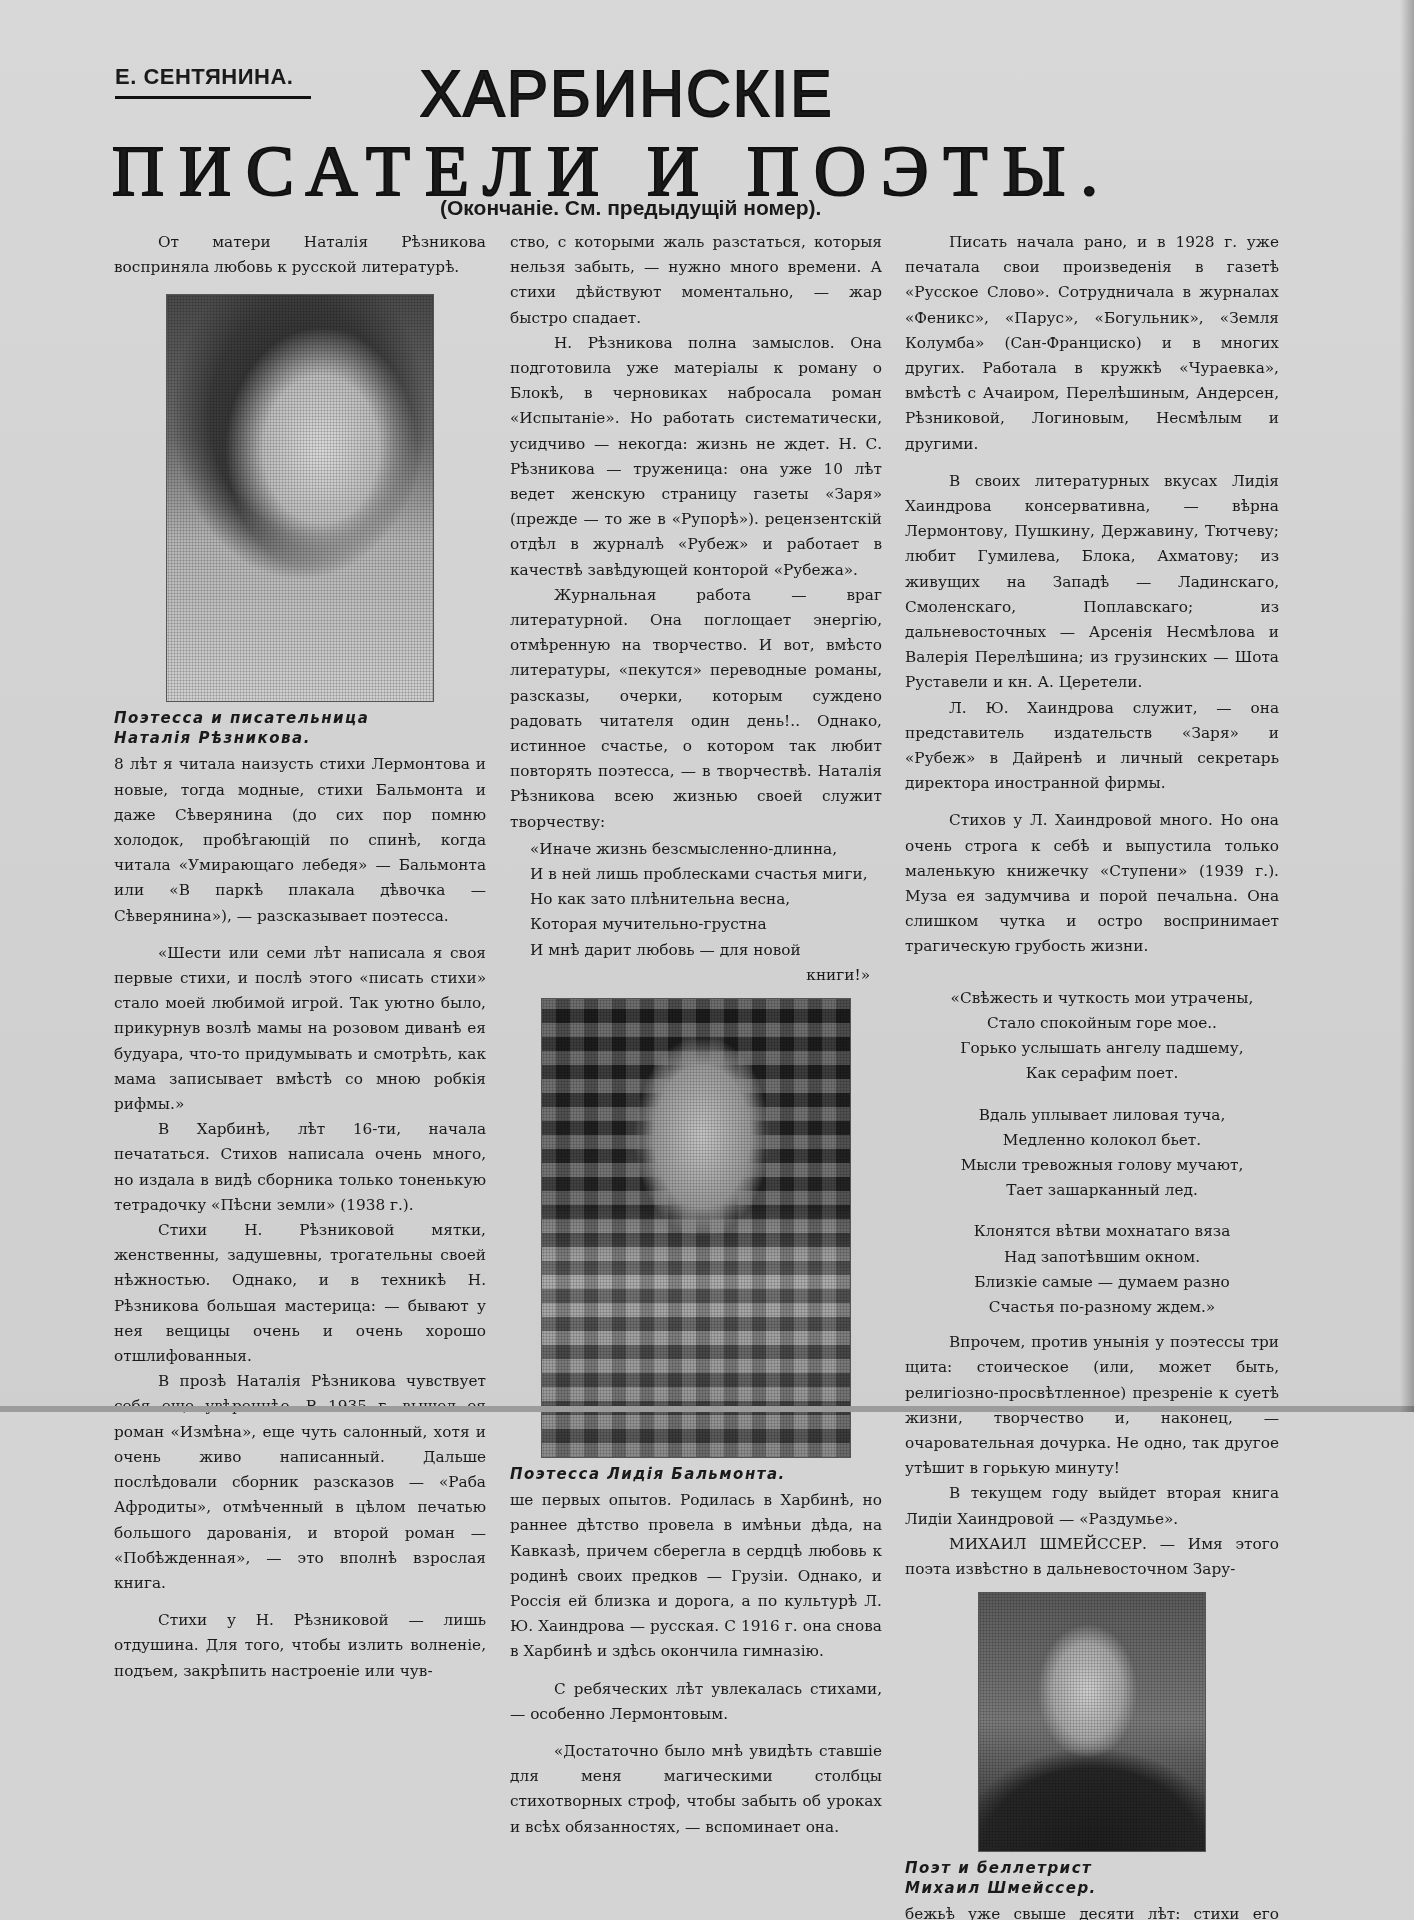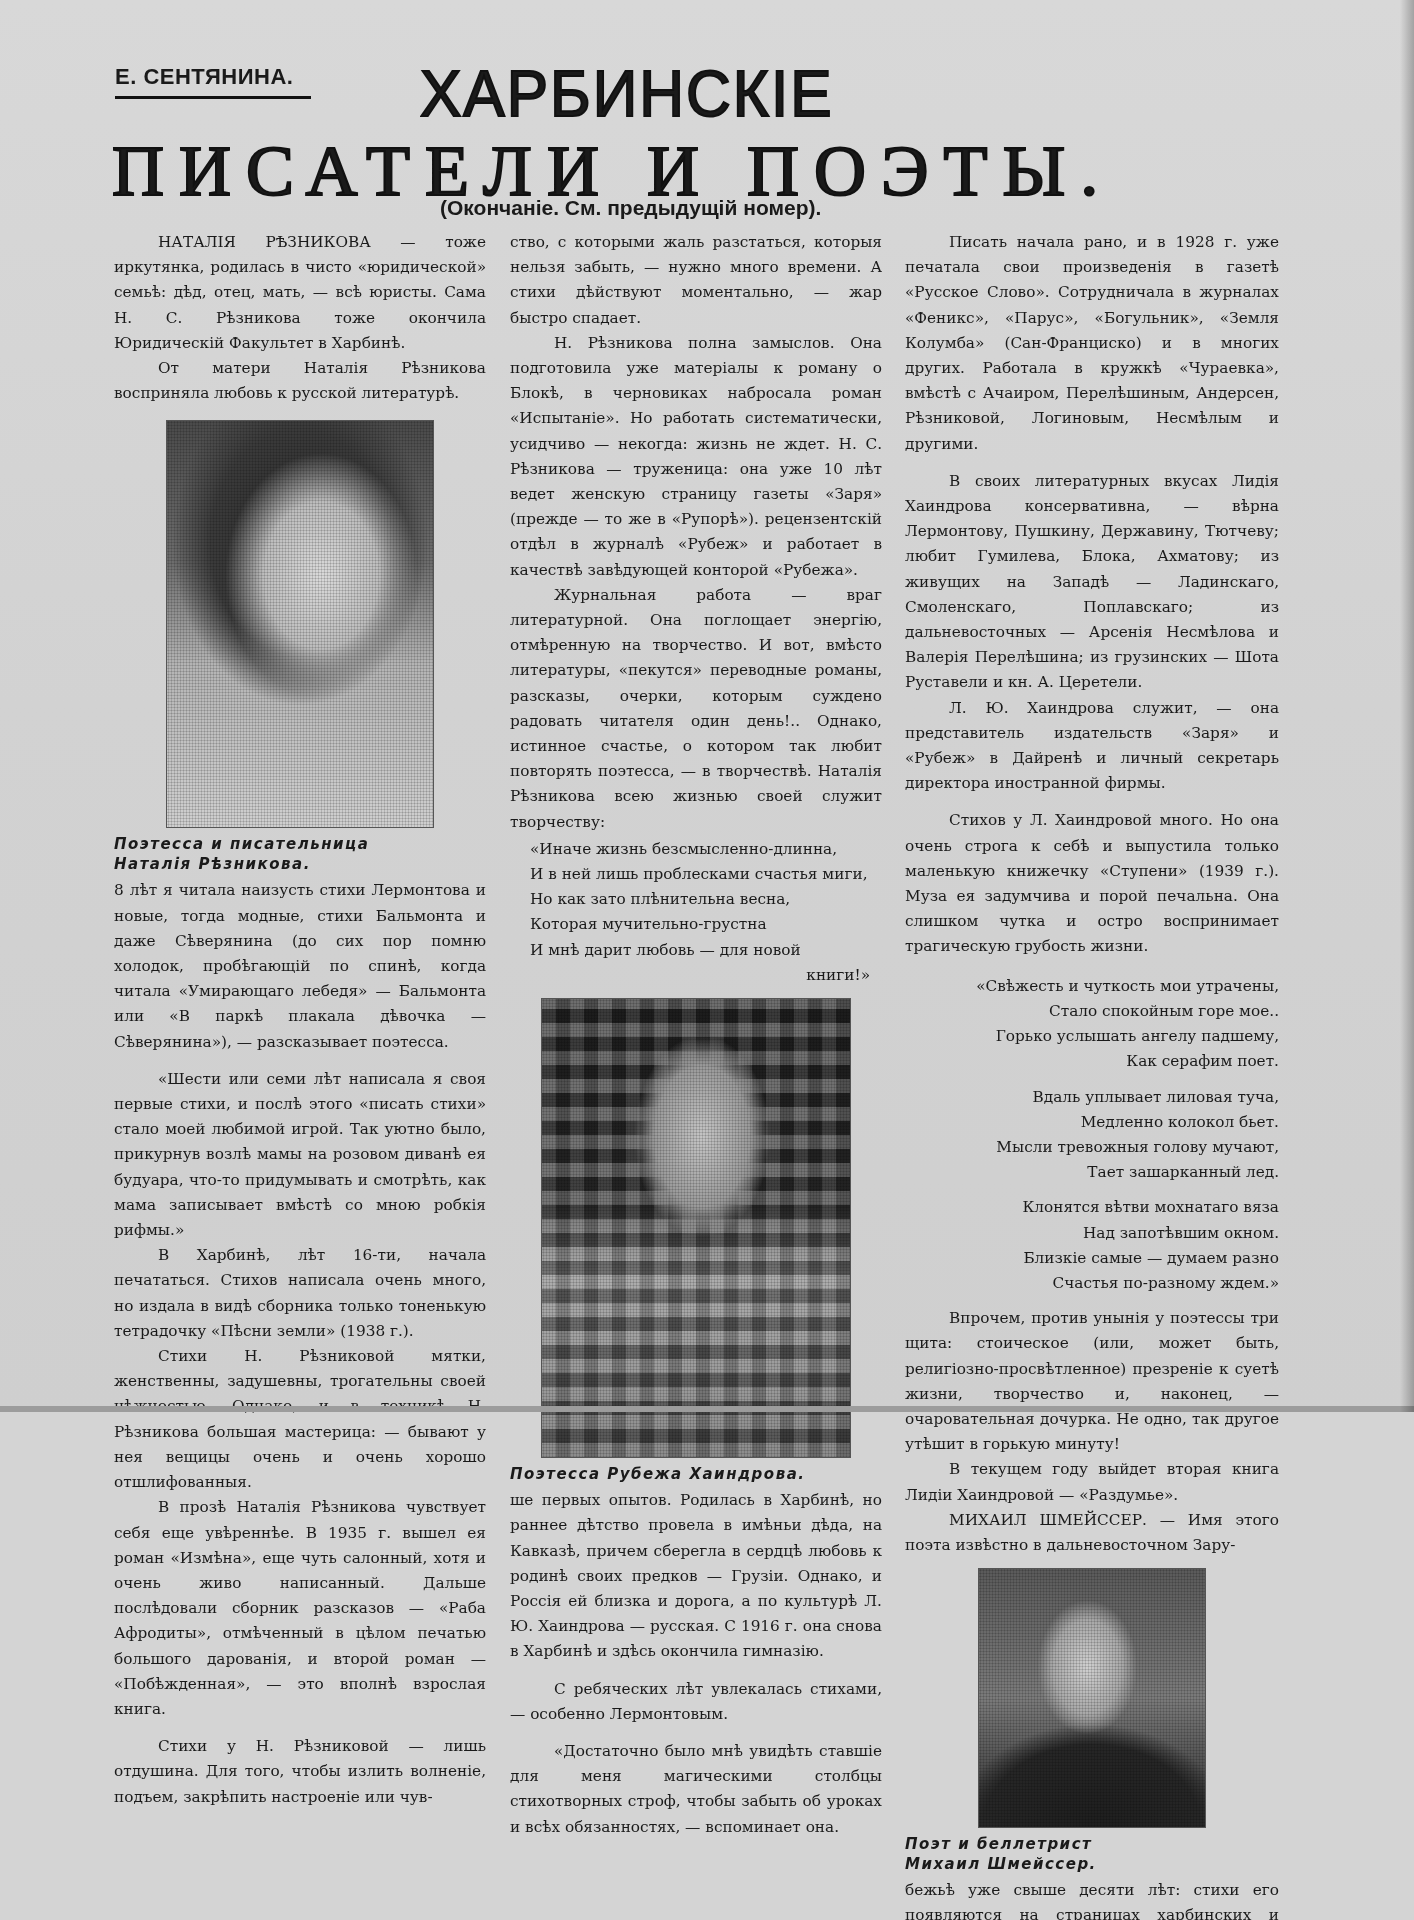--- a/index.html
+++ b/index.html
@@ -22,21 +22,21 @@
   .subtitle{position:absolute;left:440px;top:196px;font-family:"Liberation Sans",sans-serif;
           font-weight:bold;font-size:21px;}
 
   .col{position:absolute;font-size:15.3px;line-height:25.2px;text-align:justify;}
   .col p{margin:0;text-indent:44px;}
   .col p.noind{text-indent:0;}
   .col p.gap{margin-top:12px;}
   .col .verse{margin:2px 0 9px 20px;text-indent:0;text-align:left;}
   .col .verse span{display:block;}
   .col .verse .right{text-align:right;padding-right:12px;}
-  .col .stanza{margin:4px 0 10px 20px;text-align:right;text-indent:0;}
+  .col .stanza{margin:16px 0 10px 20px;text-align:center;text-indent:0;}
   .col .stanza span{display:block;}
 
   .c1{left:114px;width:372px;}
   .c2{left:510px;width:372px;}
   .c3{left:905px;width:374px;}
 
   .photo{position:relative;overflow:hidden;border:1px solid #555;}
   .caption{font-family:"DejaVu Sans","Liberation Sans",sans-serif;font-style:italic;
            font-weight:bold;font-size:15px;line-height:20px;letter-spacing:1.5px;
            margin:6px 0 4px 0;}
@@ -49,21 +49,20 @@
 
 <div class="page">
 
   <div class="author">Е. СЕНТЯНИНА.</div>
   <div class="author-rule"></div>
   <div class="title1">ХАРБИНСКІЕ</div>
   <div class="title2">ПИСАТЕЛИ И ПОЭТЫ.</div>
   <div class="subtitle">(Окончаніе. См. предыдущій номер).</div>
 
   <div class="col c1" style="top:230px;">
-    <p>НАТАЛІЯ РѢЗНИКОВА — тоже иркутянка, родилась в чисто «юридической» семьѣ: дѣд, отец, мать, — всѣ юристы. Сама Н. С. Рѣзникова тоже окончила Юридическій Факультет в Харбинѣ.</p>
     <p>От матери Наталія Рѣзникова восприняла любовь к русской литературѣ.</p>
 
     <div class="photo" style="width:266px;height:406px;margin:14px auto 0 auto;
          background:radial-gradient(ellipse 36% 30% at 58% 38%,#d9d9d9 0%,#bdbdbd 60%,rgba(0,0,0,0) 100%),
                     radial-gradient(ellipse 48% 40% at 50% 30%,#2c2c2c 0%,#3a3a3a 70%,rgba(0,0,0,0) 100%),
                     linear-gradient(180deg,#4a4a4a 0%,#6d6d6d 35%,#b4b4b4 60%,#cfcfcf 100%);">
       <div class="halftone"></div>
     </div>
     <div class="caption">
       <div>Поэтесса и писательница</div>
@@ -91,21 +90,21 @@
       <span class="right">книги!»</span>
     </div>
 
     <div class="photo" style="width:308px;height:458px;margin:10px auto 0 auto;
          background:radial-gradient(ellipse 22% 22% at 52% 30%,#c4c4c4 0%,#9a9a9a 70%,rgba(0,0,0,0) 100%),
                     repeating-linear-gradient(0deg,rgba(255,255,255,0.18) 0 14px,rgba(0,0,0,0.25) 14px 28px),
                     repeating-linear-gradient(90deg,rgba(255,255,255,0.15) 0 14px,rgba(0,0,0,0.2) 14px 28px),
                     linear-gradient(180deg,#2e2e2e 0%,#3a3a3a 45%,#8a8a8a 60%,#5a5a5a 100%);">
       <div class="halftone"></div>
     </div>
-    <div class="caption">Поэтесса Рубежа Хаиндрова.</div>
+    <div class="caption">Поэтесса Лидія Бальмонта.</div>
 
     <p class="noind">ше первых опытов. Родилась в Харбинѣ, но раннее дѣтство провела в имѣньи дѣда, на Кавказѣ, причем сберегла в сердцѣ любовь к родинѣ своих предков — Грузіи. Однако, и Россія ей близка и дорога, а по культурѣ Л. Ю. Хаиндрова — русская. С 1916 г. она снова в Харбинѣ и здѣсь окончила гимназію.</p>
     <p class="gap">С ребяческих лѣт увлекалась стихами, — особенно Лермонтовым.</p>
     <p class="gap">«Достаточно было мнѣ увидѣть ставшіе для меня магическими столбцы стихотворных строф, чтобы забыть об уроках и всѣх обязанностях, — вспоминает она.</p>
   </div>
 
   <div class="col c3" style="top:230px;">
     <p>Писать начала рано, и в 1928 г. уже печатала свои произведенія в газетѣ «Русское Слово». Сотрудничала в журналах «Феникс», «Парус», «Богульник», «Земля Колумба» (Сан-Франциско) и в многих других. Работала в кружкѣ «Чураевка», вмѣстѣ с Ачаиром, Перелѣшиным, Андерсен, Рѣзниковой, Логиновым, Несмѣлым и другими.</p>
     <p class="gap">В своих литературных вкусах Лидія Хаиндрова консервативна, — вѣрна Лермонтову, Пушкину, Державину, Тютчеву; любит Гумилева, Блока, Ахматову; из живущих на Западѣ — Ладинскаго, Смоленскаго, Поплавскаго; из дальневосточных — Арсенія Несмѣлова и Валерія Перелѣшина; из грузинских — Шота Руставели и кн. А. Церетели.</p>
     <p>Л. Ю. Хаиндрова служит, — она представитель издательств «Заря» и «Рубеж» в Дайренѣ и личный секретарь директора иностранной фирмы.</p>

